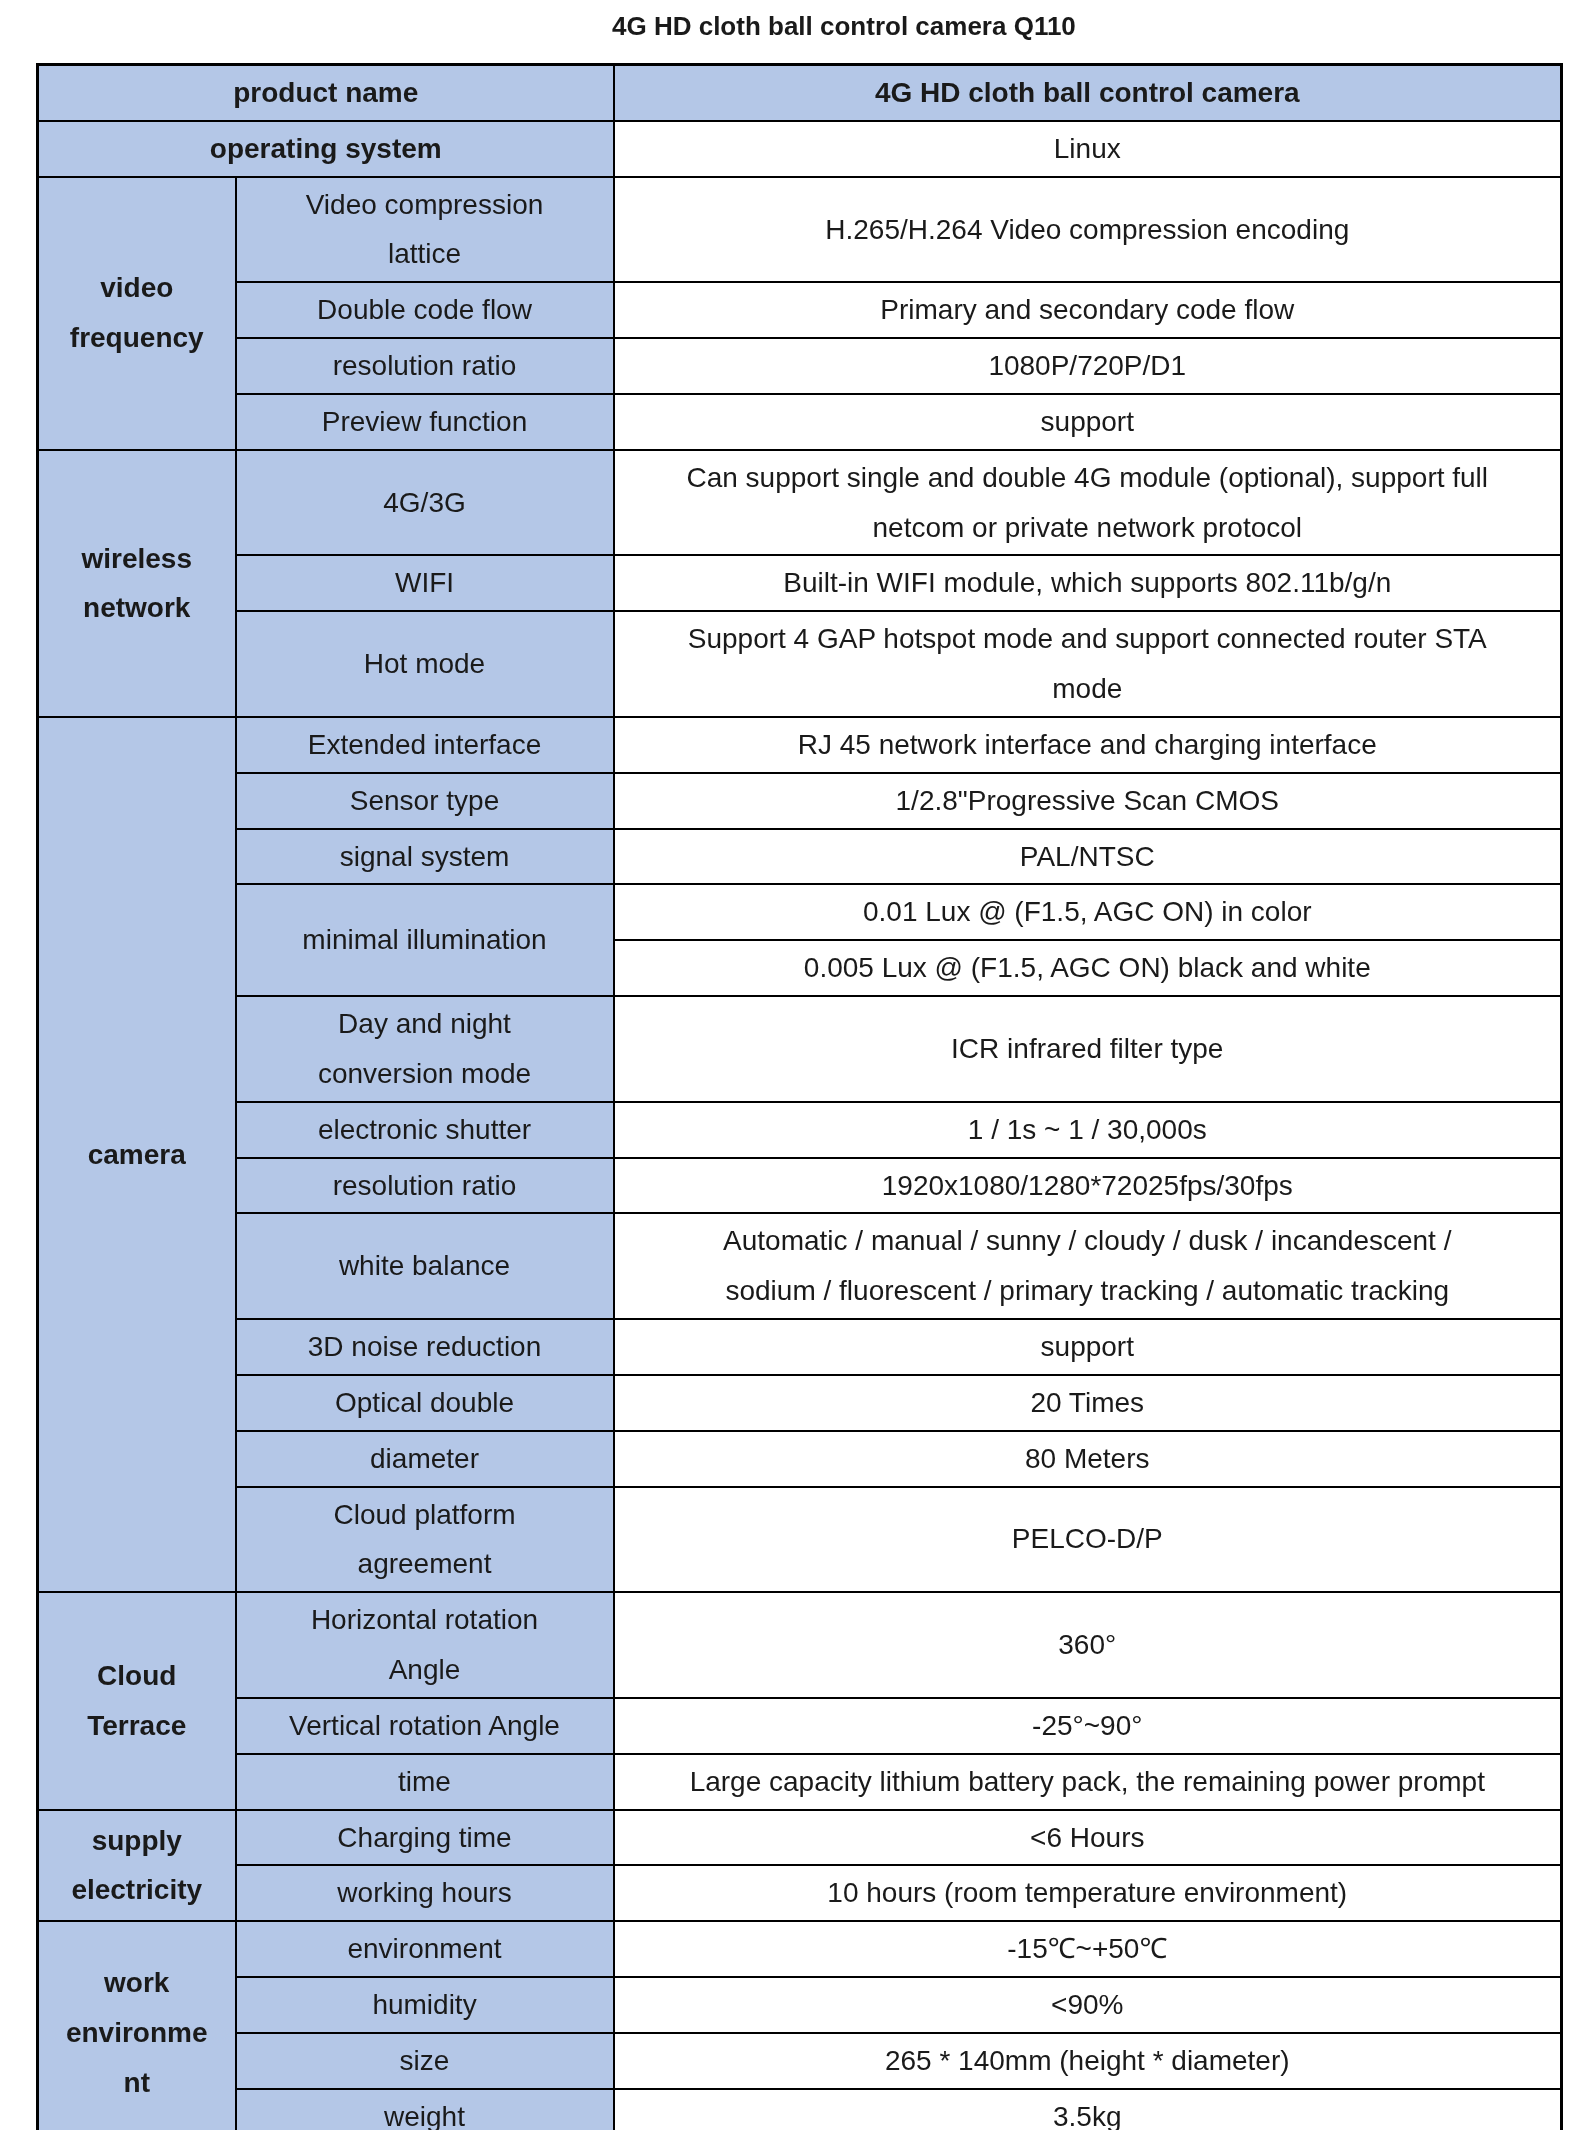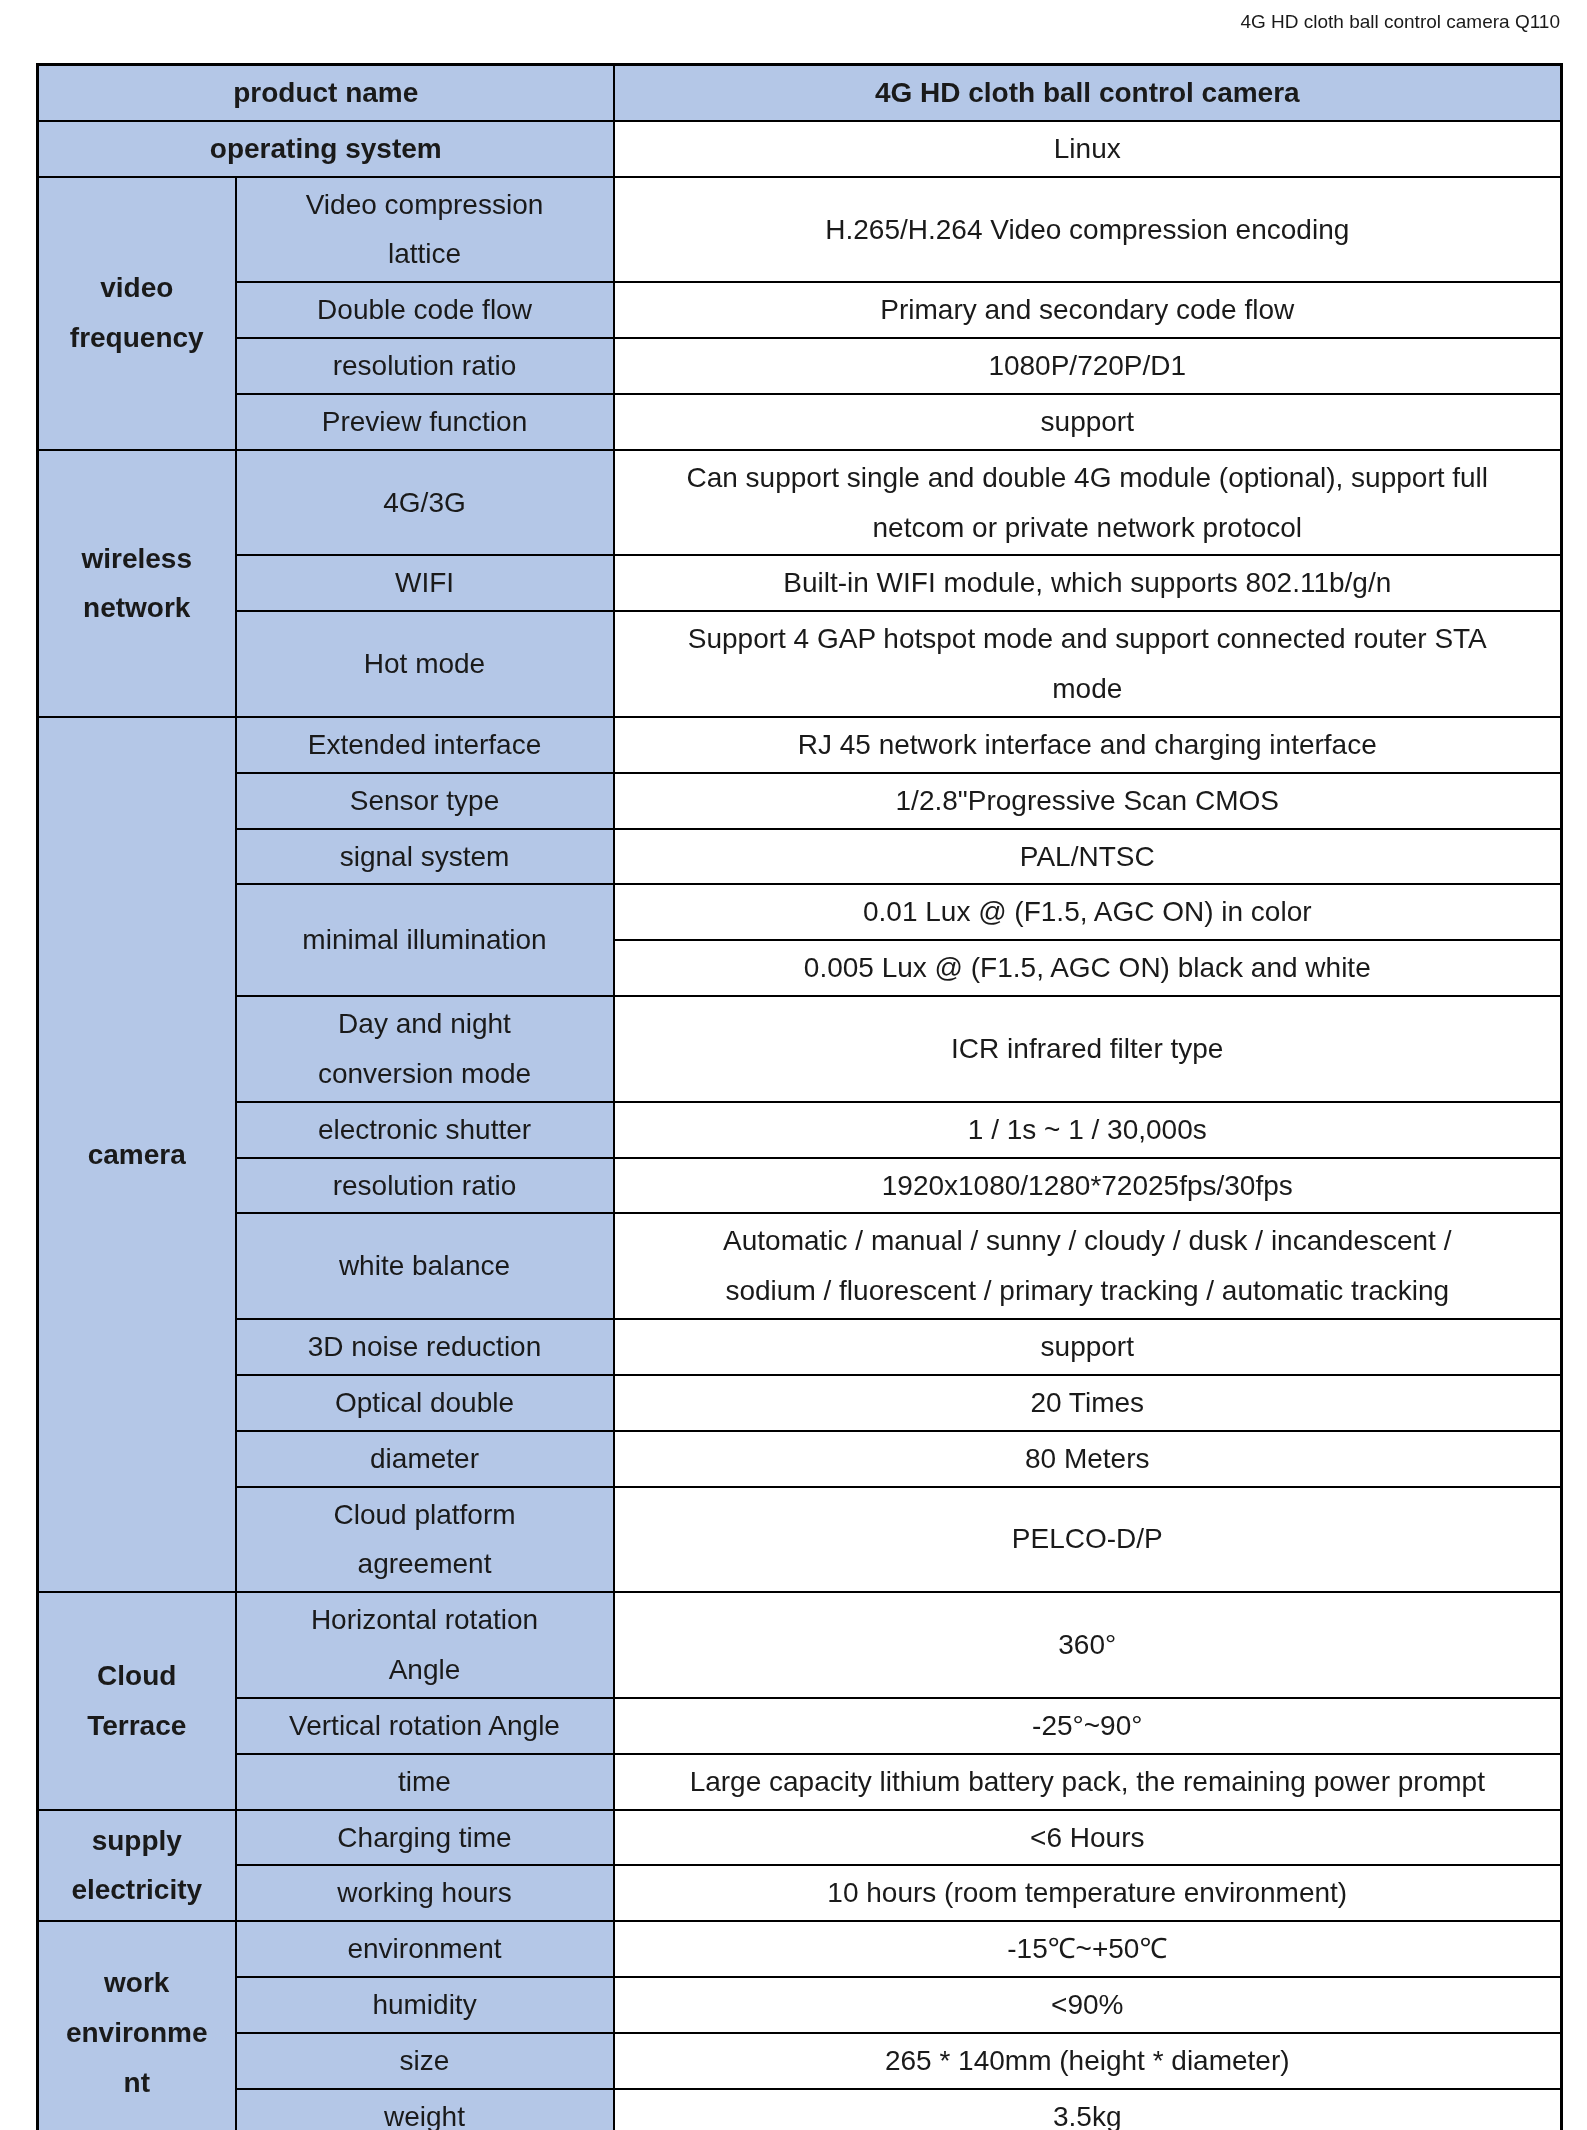--- a/index.html
+++ b/index.html
@@ -8,21 +8,21 @@
     --text-col:#1a1a1a;
     --value-fill:#ffffff;
   }
   html,body{margin:0;padding:0;background:#fff;}
   body{
     width:1587px;height:2130px;position:relative;overflow:hidden;
     font-family:"Liberation Sans", sans-serif;color:var(--text-col);
   }
   .page-title{
     position:absolute;left:612px;top:11px;width:948px;
-    text-align:right;font-size:19px;font-weight:400;color:var(--text-col);
+    text-align:left;font-size:26px;font-weight:700;color:var(--text-col);
     white-space:nowrap;
   }
   table.spec{
     position:absolute;left:36px;top:63px;width:1524px;
     border-collapse:collapse;table-layout:fixed;
     border:3px solid var(--border-col);
   }
   td{
     border:2px solid var(--border-col);
     text-align:center;vertical-align:middle;

